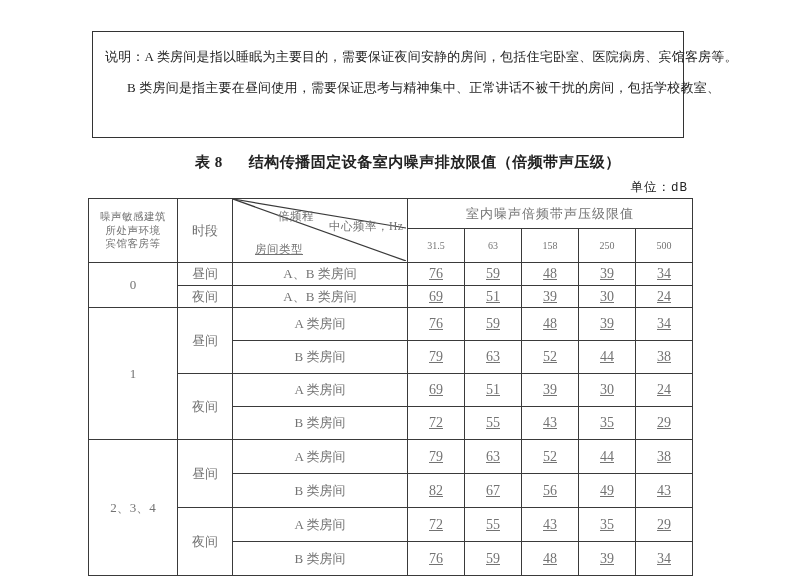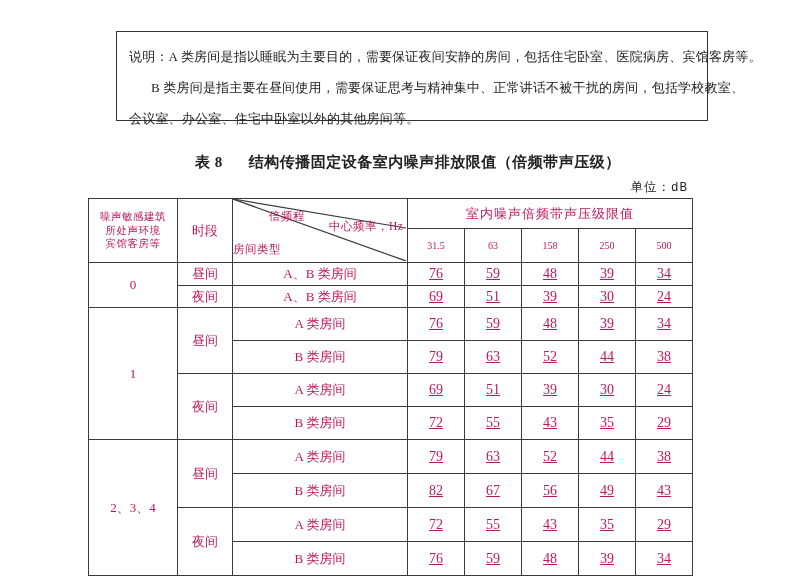--- a/index.html
+++ b/index.html
@@ -3,42 +3,42 @@
 <meta charset="utf-8">
 <style>
   html,body{margin:0;padding:0;}
   body{
     width:791px;height:582px;position:relative;overflow:hidden;
     background:#ffffff;color:#222;
     font-family:"Liberation Serif","DejaVu Serif",serif;
   }
   
   .note-box{
-    position:absolute;left:116px;top:31px;width:592px;height:90px;
+    position:absolute;left:92px;top:31px;width:592px;height:107px;
     border:1.5px solid #333;box-sizing:border-box;
     padding:9px 10px 0 12px;font-size:13px;line-height:31px;
     letter-spacing:0.2px;white-space:nowrap;
   }
   .note-line2{text-indent:22px;}
   
   .title-row{
     position:absolute;left:195px;top:153px;width:480px;
     font-size:15px;font-weight:bold;letter-spacing:0.5px;white-space:nowrap;
   }
   .title-row .tno{margin-right:26px;}
   
   .unit{
     position:absolute;left:560px;top:179px;width:128px;text-align:right;
     font-size:12.5px;letter-spacing:1px;font-family:Liberation Mono, monospace;
   }
   
   table.limits{
     position:absolute;left:88px;top:198px;
     border-collapse:collapse;table-layout:fixed;
-    font-size:13px;color:#be185d;
+    font-size:13px;color:#737373;
   }
   table.limits td,table.limits th{
     border:1.4px solid #3a3a3a;padding:0;text-align:center;vertical-align:middle;
     font-weight:normal;overflow:hidden;
   }
   col.c-cat{width:89px;} col.c-per{width:55px;} col.c-room{width:175px;}
   col.c-f{width:57px;}
   tr.hr1{height:30px;} tr.hr2{height:34px;}
   tr.g0a{height:23px;} tr.g0b{height:22px;}
   tr.g1{height:33px;} tr.g2{height:34px;}
@@ -46,31 +46,30 @@
     font-size:10.5px;text-align:left;line-height:13.5px;
     padding-left:5px;letter-spacing:0.5px;
   }
   .num{font-size:14px;text-decoration:underline;}
   .freq{font-size:10px;}
   .band-hdr{font-size:13px;letter-spacing:1px;}
   
   .corner{position:relative;padding:0;}
   .corner svg{position:absolute;left:0;top:0;display:block;}
   .corner .lbl{position:absolute;font-size:11.5px;white-space:nowrap;letter-spacing:0.5px;}
-  .lbl-band{left:36px;top:10px;}
+  .lbl-band{left:45px;top:10px;}
   .lbl-freq{left:96px;top:20px;}
-  .lbl-room{left:0;top:43px;font-size:12.5px;}
+  .lbl-room{left:22px;top:43px;font-size:12.5px;text-decoration:underline;}
 </style>
 </head>
 <body>
 
 <div class="note-box">
   <div class="note-line1">说明：A 类房间是指以睡眠为主要目的，需要保证夜间安静的房间，包括住宅卧室、医院病房、宾馆客房等。</div>
   <div class="note-line2">B 类房间是指主要在昼间使用，需要保证思考与精神集中、正常讲话不被干扰的房间，包括学校教室、</div>
-  <div class="note-line3">会议室、办公室、住宅中卧室以外的其他房间等。</div>
 </div>
 
 <div class="title-row">
   <span class="tno">表 8</span><span>结构传播固定设备室内噪声排放限值（倍频带声压级）</span>
 </div>
 
 <div class="unit">单位：dB</div>
 
 <table class="limits">
   <colgroup>

